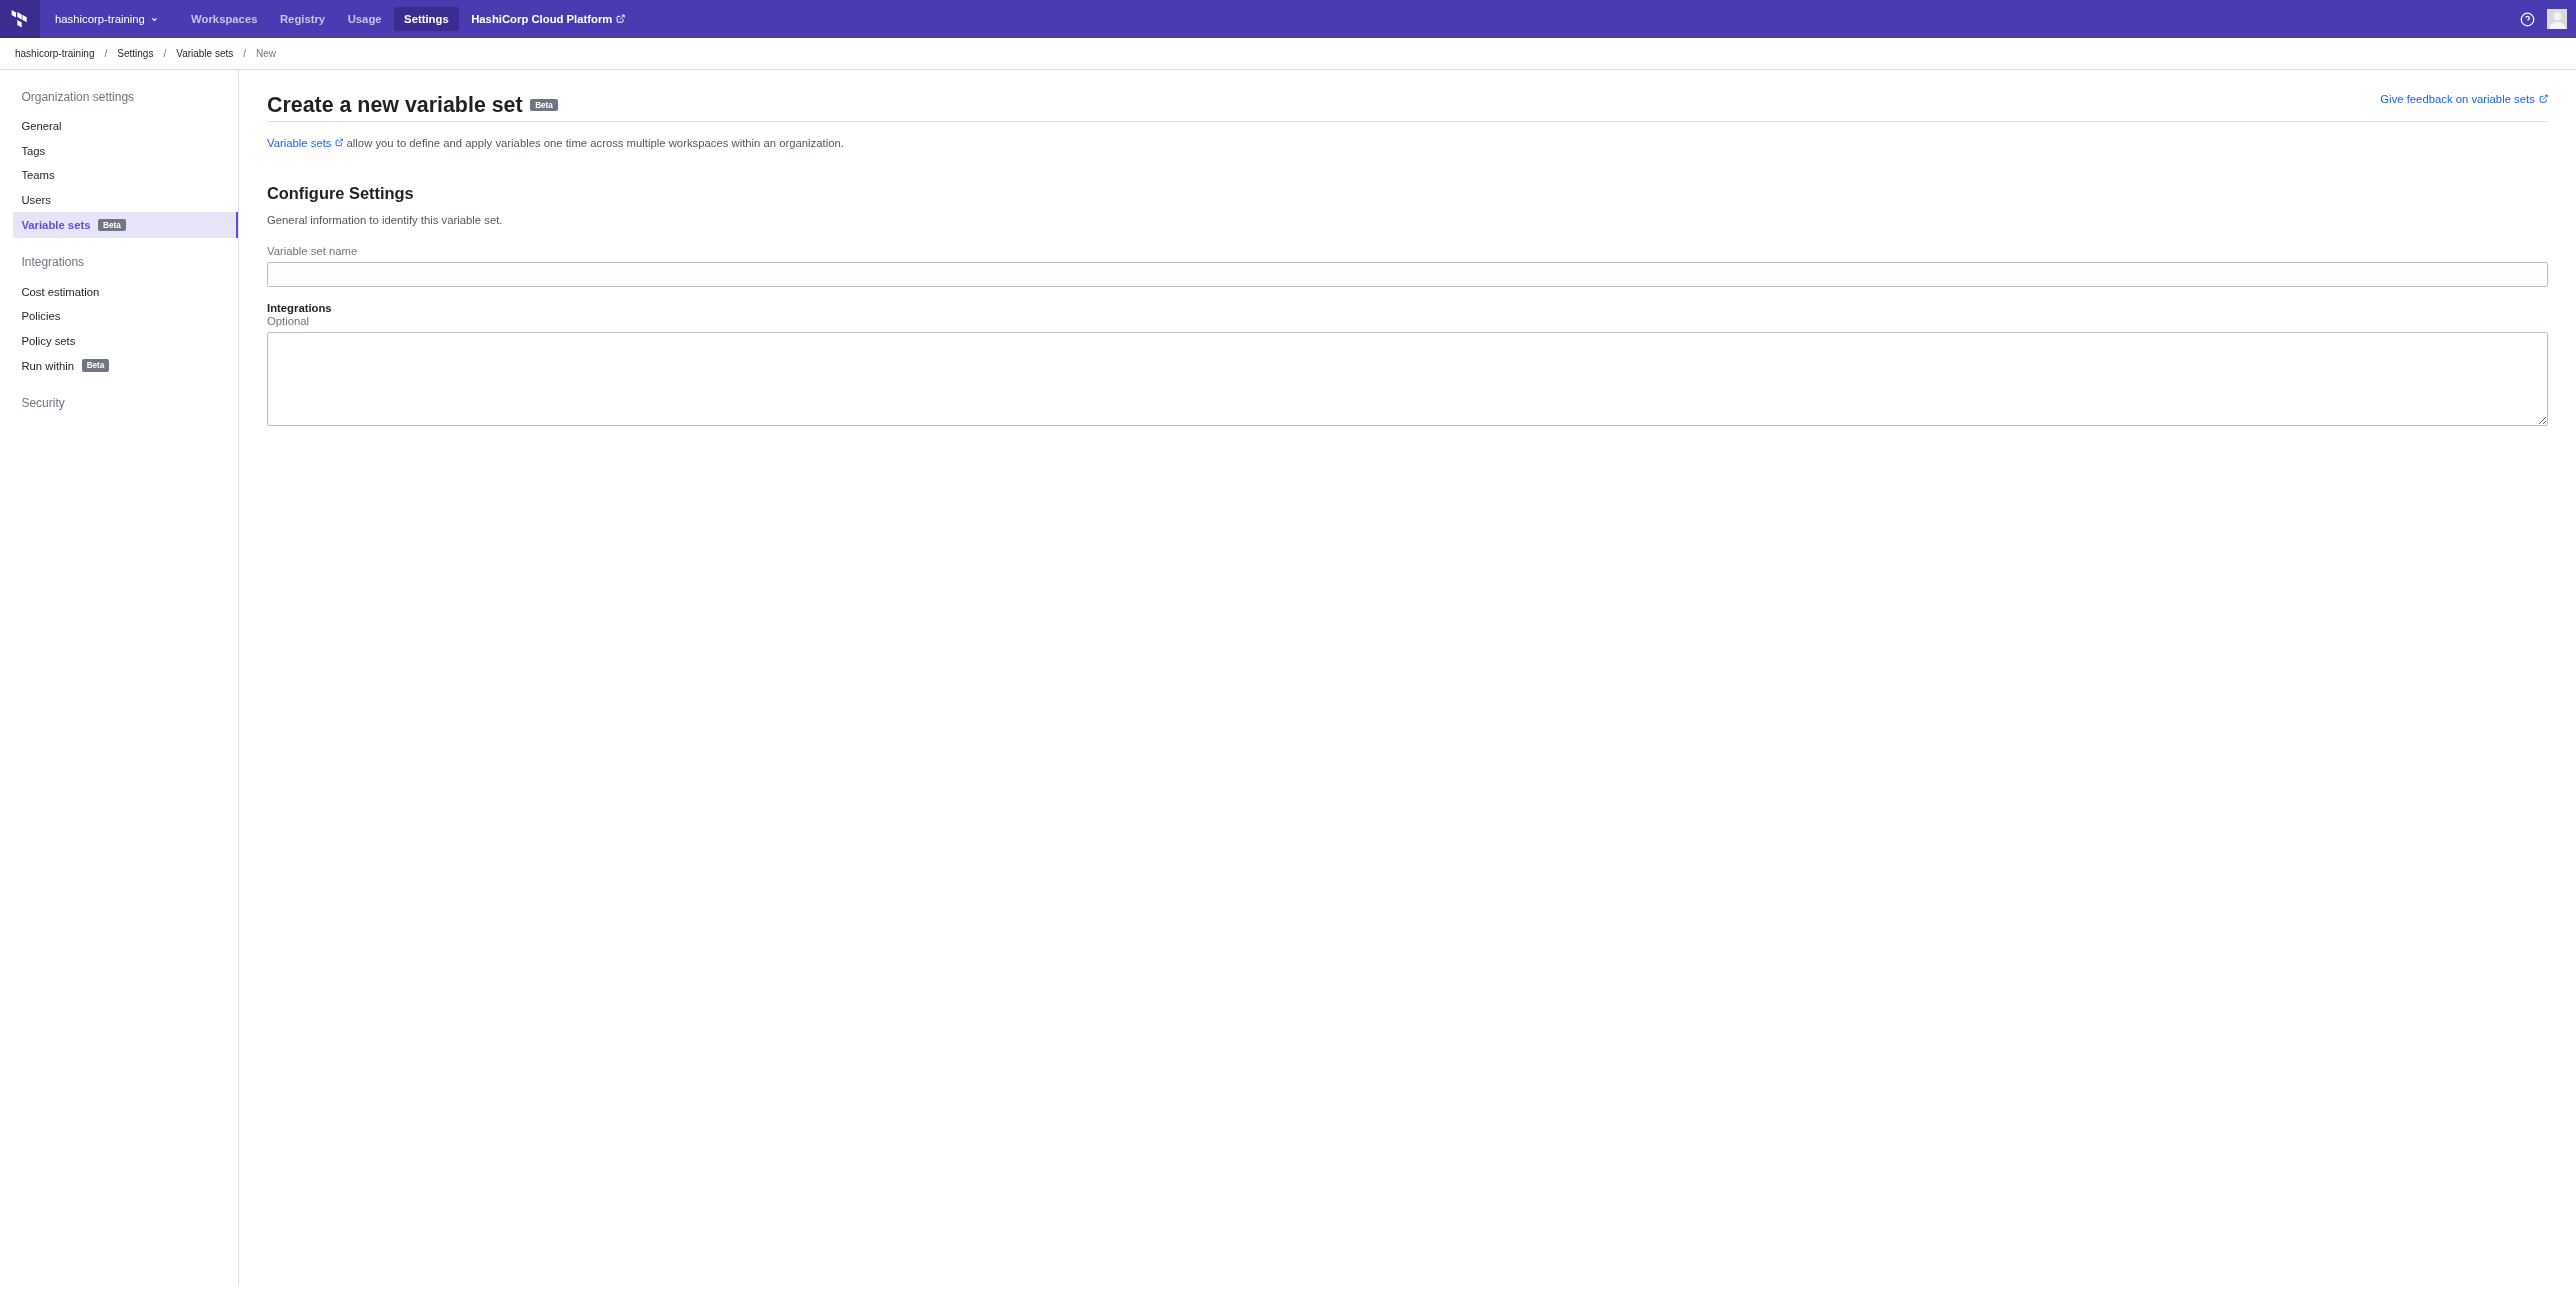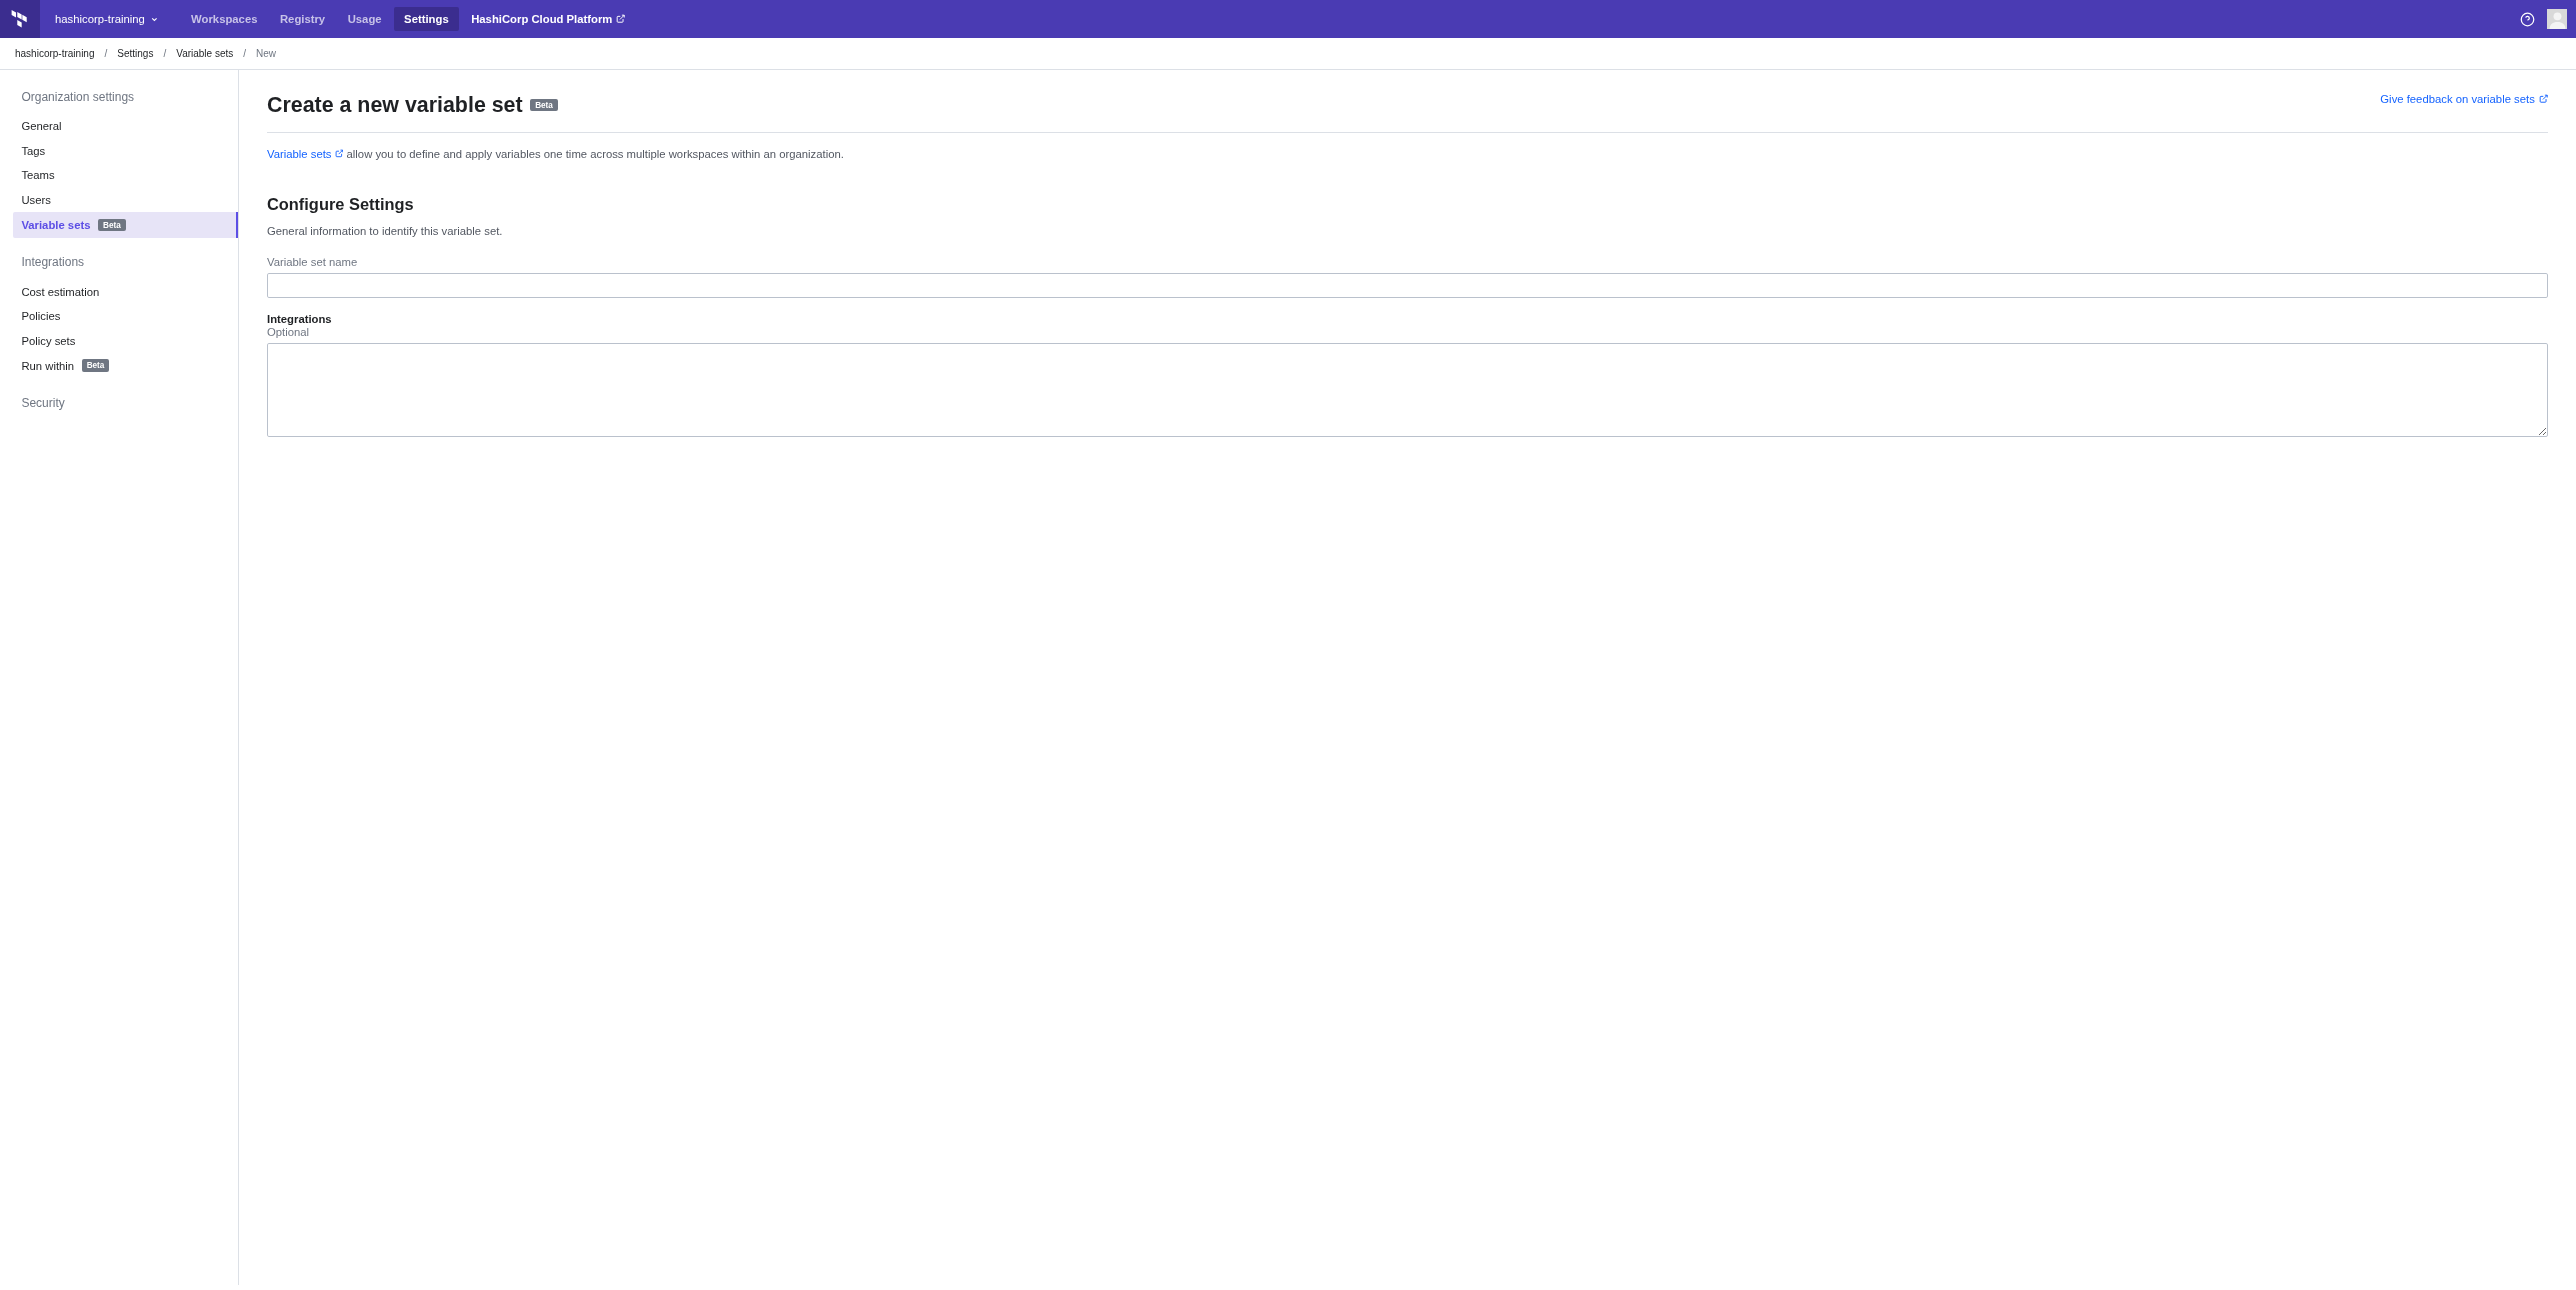--- a/index.html
+++ b/index.html
@@ -151,21 +151,21 @@
 }
 .main {
   flex: 1;
   padding: 22.6px 28px;
 }
 .main-header {
   display: flex;
   align-items: flex-start;
   justify-content: space-between;
   border-bottom: 0.6px solid #dce0e6;
-  padding-bottom: 14px;
+  padding-bottom: 3px;
   margin-bottom: 15px;
 }
 .main-header h1 {
   font-size: 21.4px;
   font-weight: 700;
   display: flex;
   align-items: center;
   gap: 7.5px;
 }
 .feedback-link {

